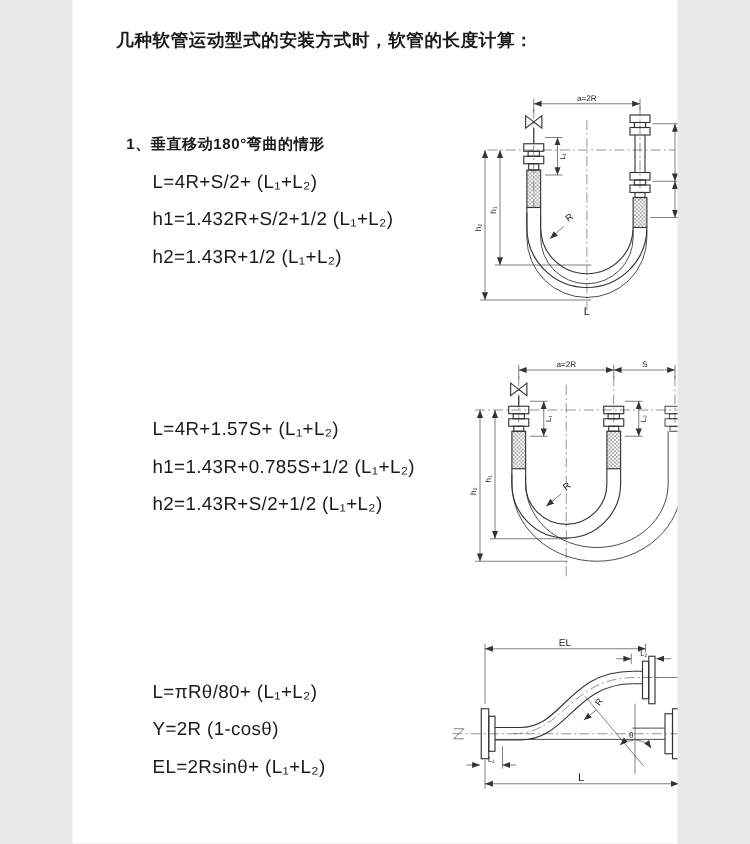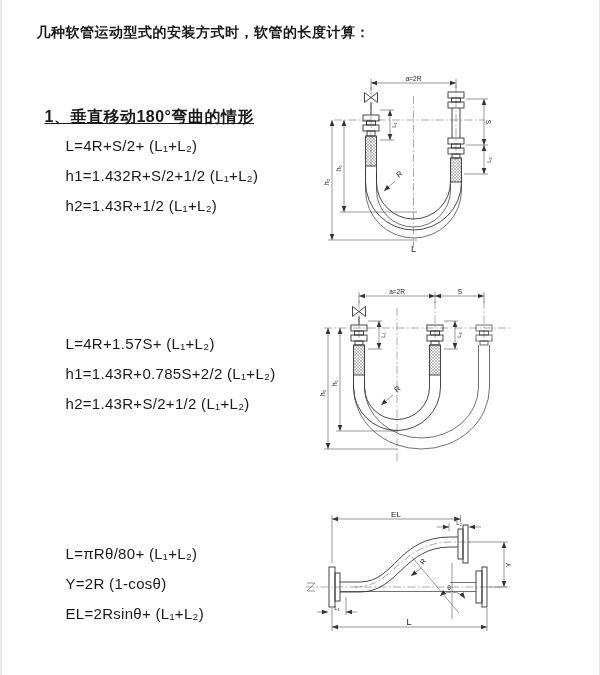--- a/index.html
+++ b/index.html
@@ -1,22 +1,22 @@
 <!DOCTYPE html>
 <html><head>
 <meta charset="utf-8">
 <style>
   html,body{margin:0;padding:0;background:#e8e8e8;}
   .page{
-    position:relative;width:597px;height:675px;background:#ffffff;
+    position:relative;width:484px;height:675px;background:#ffffff;
     font-family:"Liberation Sans","DejaVu Sans",sans-serif;color:#1a1a1a;
     overflow:hidden;margin:0 auto;
   }
   .doc-title{position:absolute;left:35px;top:24px;font-size:14px;font-weight:bold;letter-spacing:.5px;white-space:nowrap;}
-  .sec-heading{position:absolute;font-size:16px;font-weight:bold;letter-spacing:.5px;white-space:nowrap;text-decoration:underline;}
+  .sec-heading{position:absolute;font-size:12px;font-weight:bold;letter-spacing:.5px;white-space:nowrap;}
   .formula{position:absolute;font-size:15px;letter-spacing:.3px;white-space:nowrap;}
   svg{position:absolute;}
   svg text{font-family:"Liberation Sans","DejaVu Sans",sans-serif;fill:#222;}
   .draw{stroke:#333;fill:none;stroke-width:.9;}
   .thin{stroke:#444;fill:none;stroke-width:.55;}
   .ghost{stroke:#333;fill:none;stroke-width:.7;}
   .cl{stroke:#555;fill:none;stroke-width:.5;stroke-dasharray:8 2.5 1.5 2.5;}
 </style>
 </head>
 <body>
@@ -24,21 +24,21 @@
 <div class="page">
 
   <div class="doc-title">几种软管运动型式的安装方式时，软管的长度计算：</div>
 
   <div class="sec-heading" style="left:43px;top:107px">1、垂直移动180°弯曲的情形</div>
   <div class="formula" style="left:64px;top:137px">L=4R+S/2+ (L₁+L₂)</div>
   <div class="formula" style="left:64px;top:167px">h1=1.432R+S/2+1/2 (L₁+L₂)</div>
   <div class="formula" style="left:64px;top:197px">h2=1.43R+1/2 (L₁+L₂)</div>
 
   <div class="formula" style="left:64px;top:335px">L=4R+1.57S+ (L₁+L₂)</div>
-  <div class="formula" style="left:64px;top:365px">h1=1.43R+0.785S+2/2 (L₁+L₂)</div>
+  <div class="formula" style="left:64px;top:365px">h1=1.43R+0.785S+1/2 (L₁+L₂)</div>
   <div class="formula" style="left:64px;top:395px">h2=1.43R+S/2+1/2 (L₁+L₂)</div>
 
   <div class="formula" style="left:64px;top:545px">L=πRθ/80+ (L₁+L₂)</div>
   <div class="formula" style="left:64px;top:575px">Y=2R (1-cosθ)</div>
   <div class="formula" style="left:64px;top:605px">EL=2Rsinθ+ (L₁+L₂)</div>
 
   <svg viewBox="0 0 245 185" style="left:312px;top:70px;width:245px;height:185px">
     <defs>
       <marker id="d1a" viewBox="0 0 10 10" refX="9" refY="5" markerWidth="7" markerHeight="7" markerUnits="userSpaceOnUse" orient="auto-start-reverse">
         <path d="M0,1.5 L9,5 L0,8.5 Z" fill="#333"></path>

